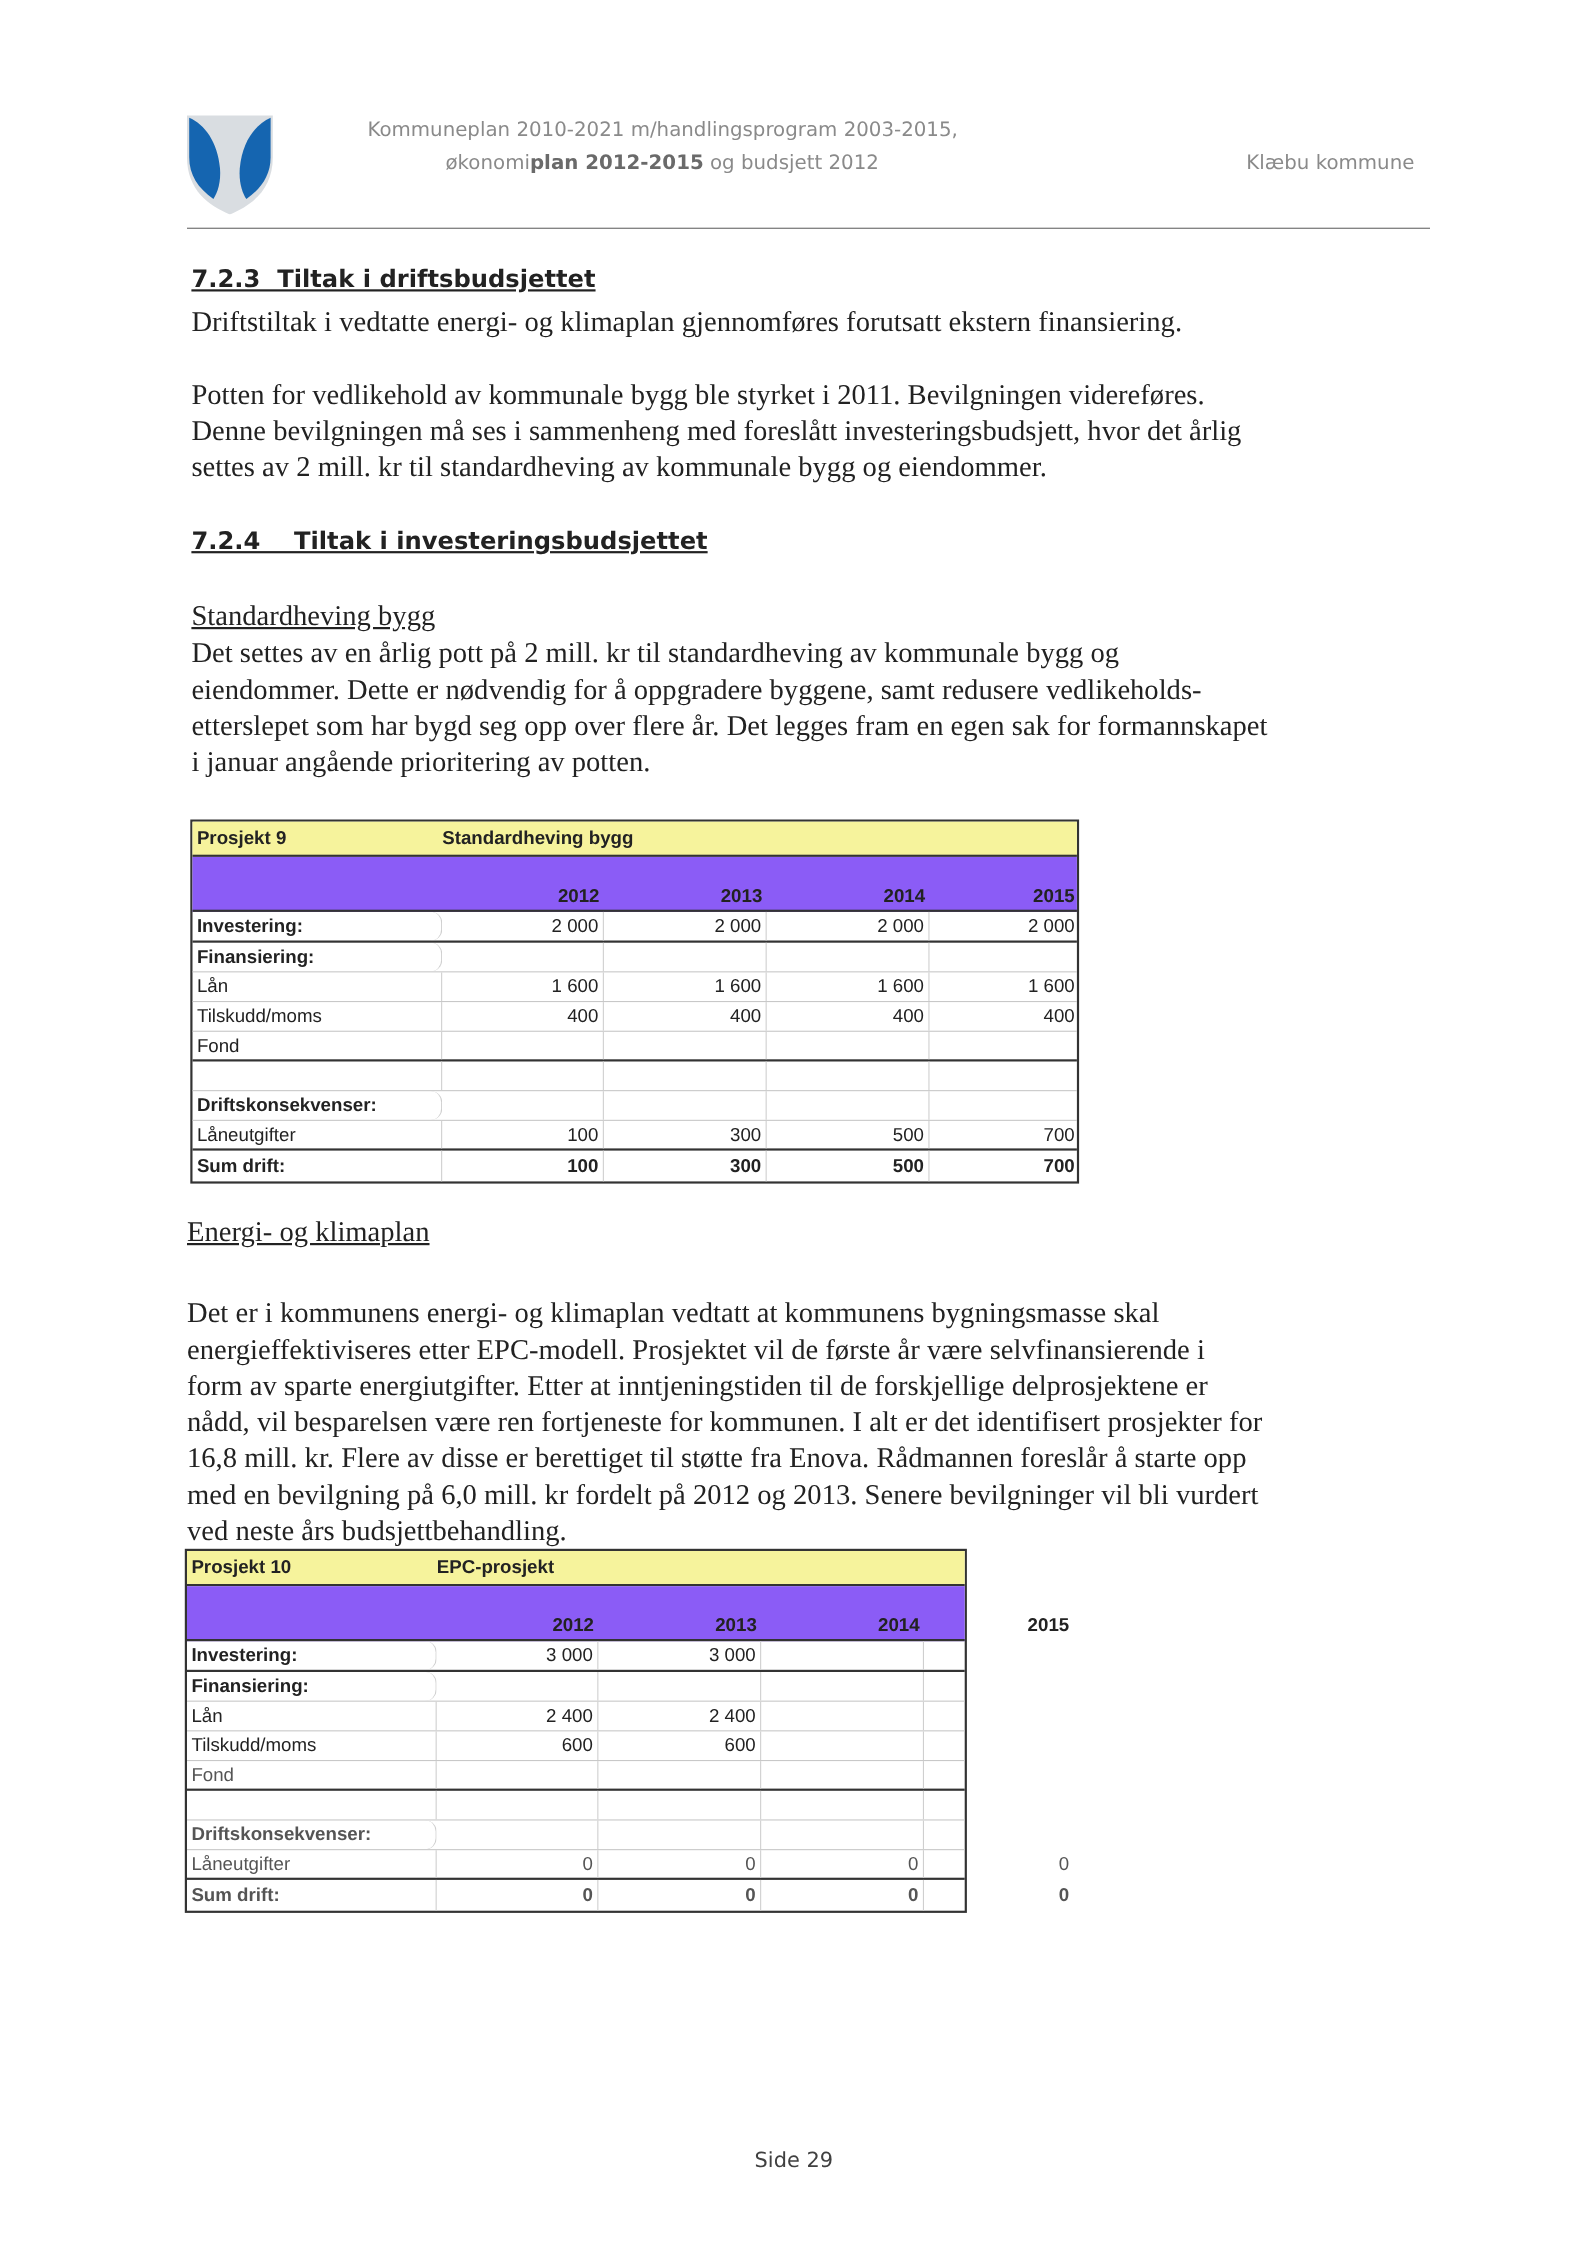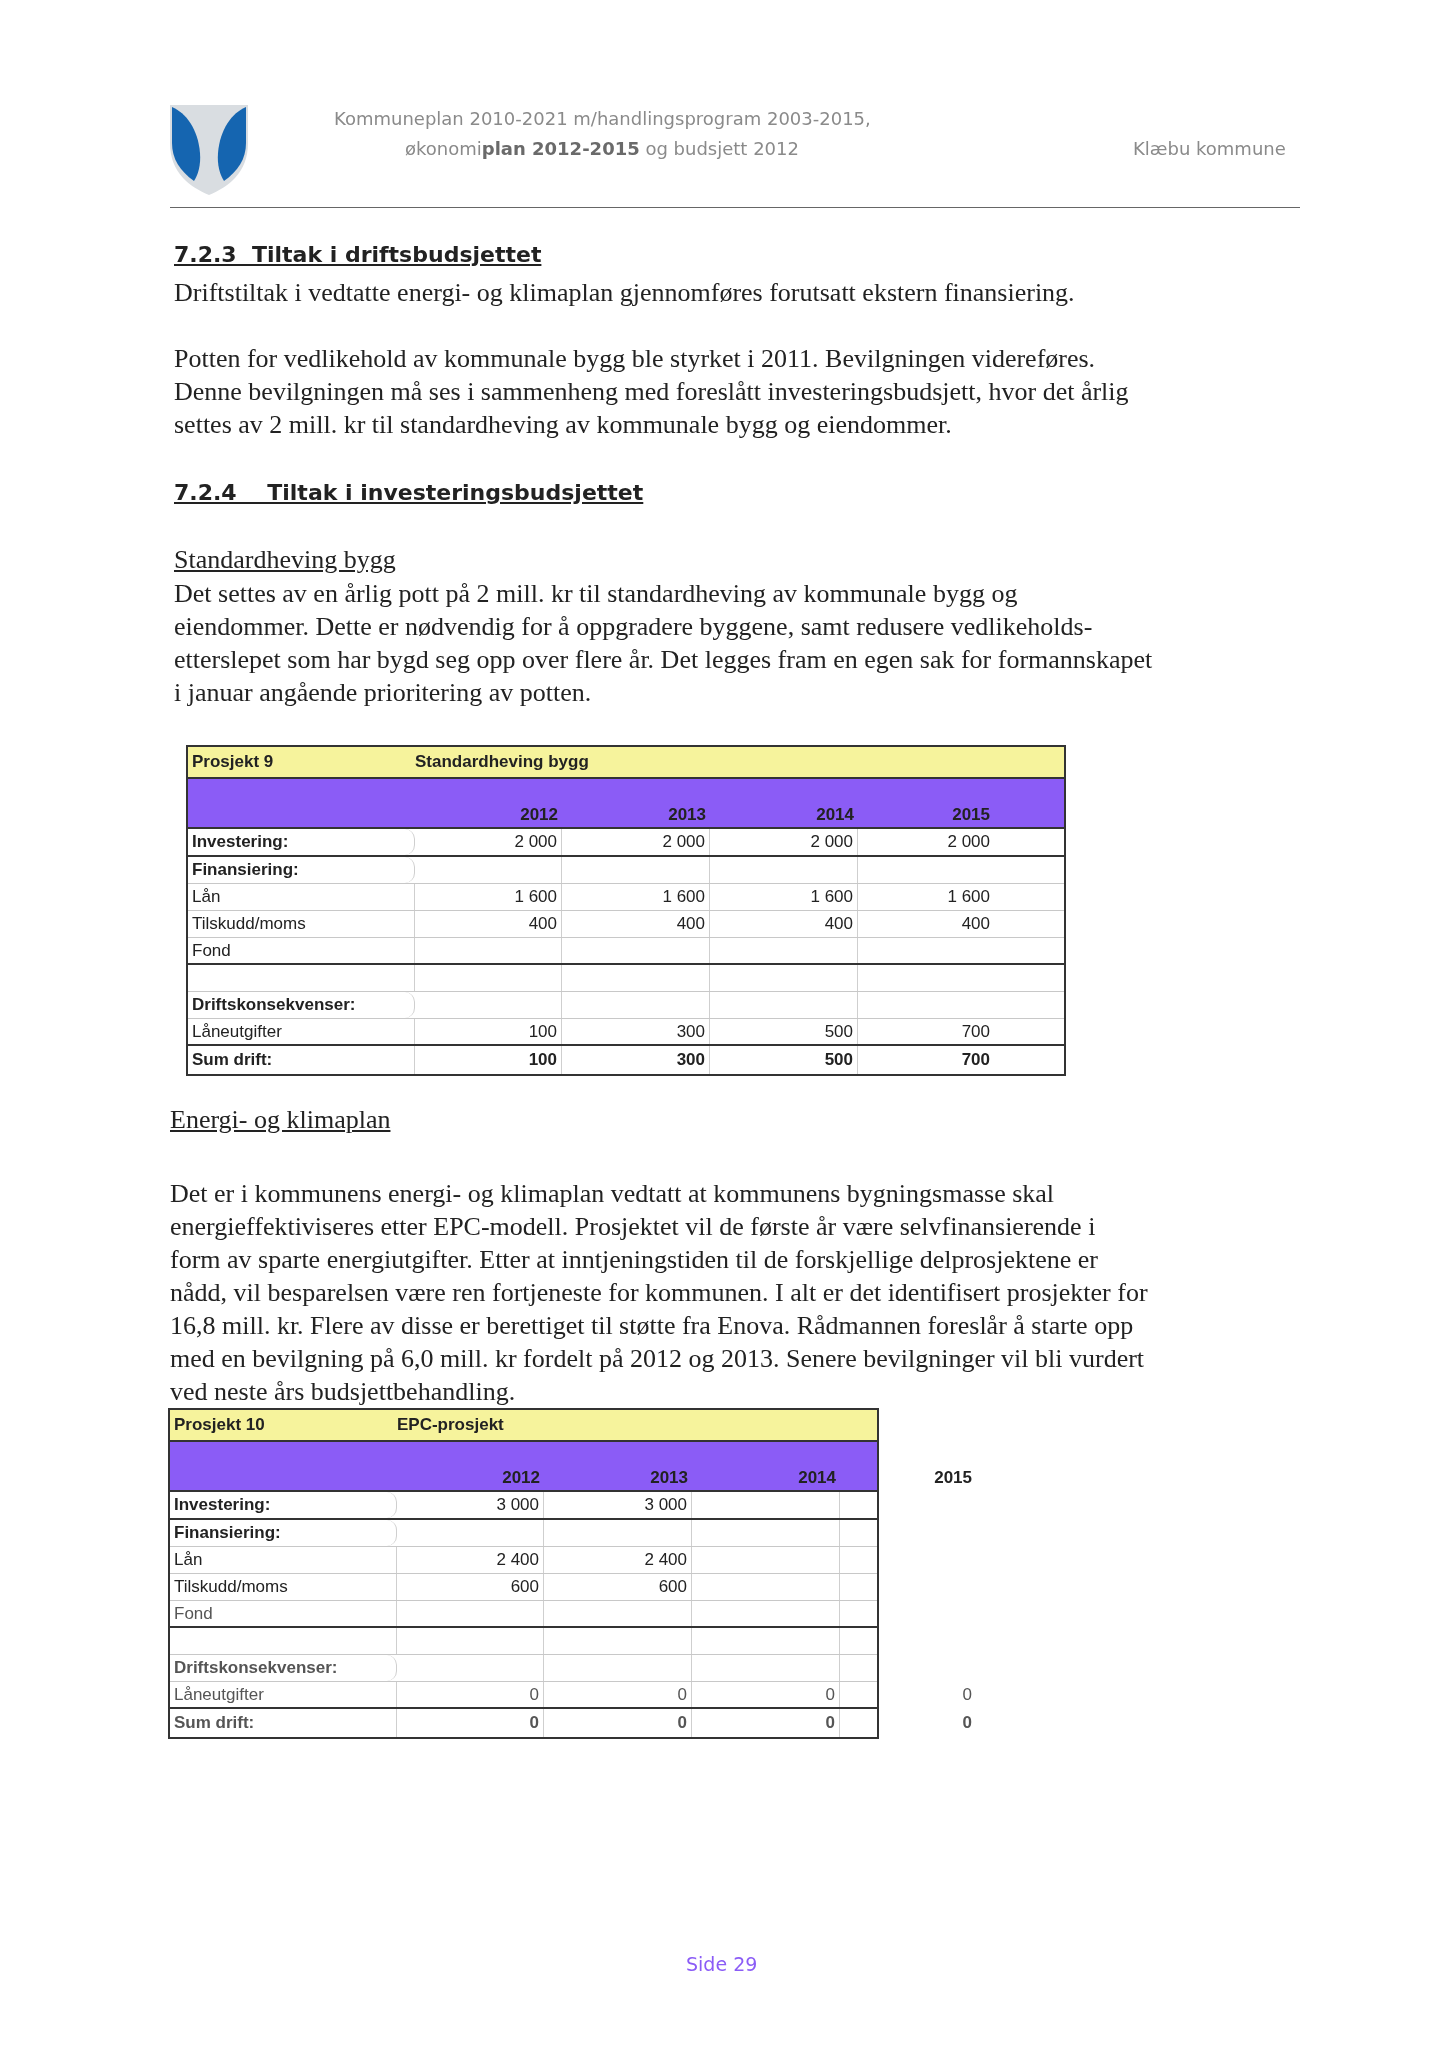--- a/index.html
+++ b/index.html
@@ -54,21 +54,21 @@
 
 <div class="abs h-sec" style="left:174px;top:480px;white-space:pre;">7.2.4    Tiltak i investeringsbudsjettet</div>
 <div class="abs sub" style="left:174px;top:545px;">Standardheving bygg</div>
 <div class="abs serif" style="left:174px;top:577px;">
   <div style="white-space:nowrap;">Det settes av en årlig pott på 2 mill. kr til standardheving av kommunale bygg og</div>
   <div style="white-space:nowrap;">eiendommer. Dette er nødvendig for å oppgradere byggene, samt redusere vedlikeholds-</div>
   <div style="white-space:nowrap;">etterslepet som har bygd seg opp over flere år. Det legges fram en egen sak for formannskapet</div>
   <div style="white-space:nowrap;">i januar angående prioritering av potten.</div>
 </div>
 
-<div class="ptable" style="left:186px;top:745px;width:880px;">
+<div class="ptable" style="left:173px;top:745px;width:808px;">
   <div class="title-row">
     <div class="c1">Prosjekt 9</div>
     <div>Standardheving bygg</div>
   </div>
   <div class="row yr-row">
     <div></div>
     <div class="num">2012</div>
     <div class="num">2013</div>
     <div class="num">2014</div>
     <div class="num">2015</div>
@@ -219,13 +219,13 @@
   </div>
   <div class="row h28 bold dim" style="border-bottom:none;">
     <div>Sum drift:</div>
     <div class="num">0</div>
     <div class="num">0</div>
     <div class="num">0</div>
     <div class="num">0</div>
   </div>
 </div>
 
-<div class="abs" style="left:686px;top:1953px;font-family:'DejaVu Sans',sans-serif;font-size:19px;color:#8b5cf6;">Side 29</div>
+<div class="abs" style="left:686px;top:1953px;font-family:'DejaVu Sans',sans-serif;font-size:19px;color:#404040;">Side 29</div>
 
 </body></html>

